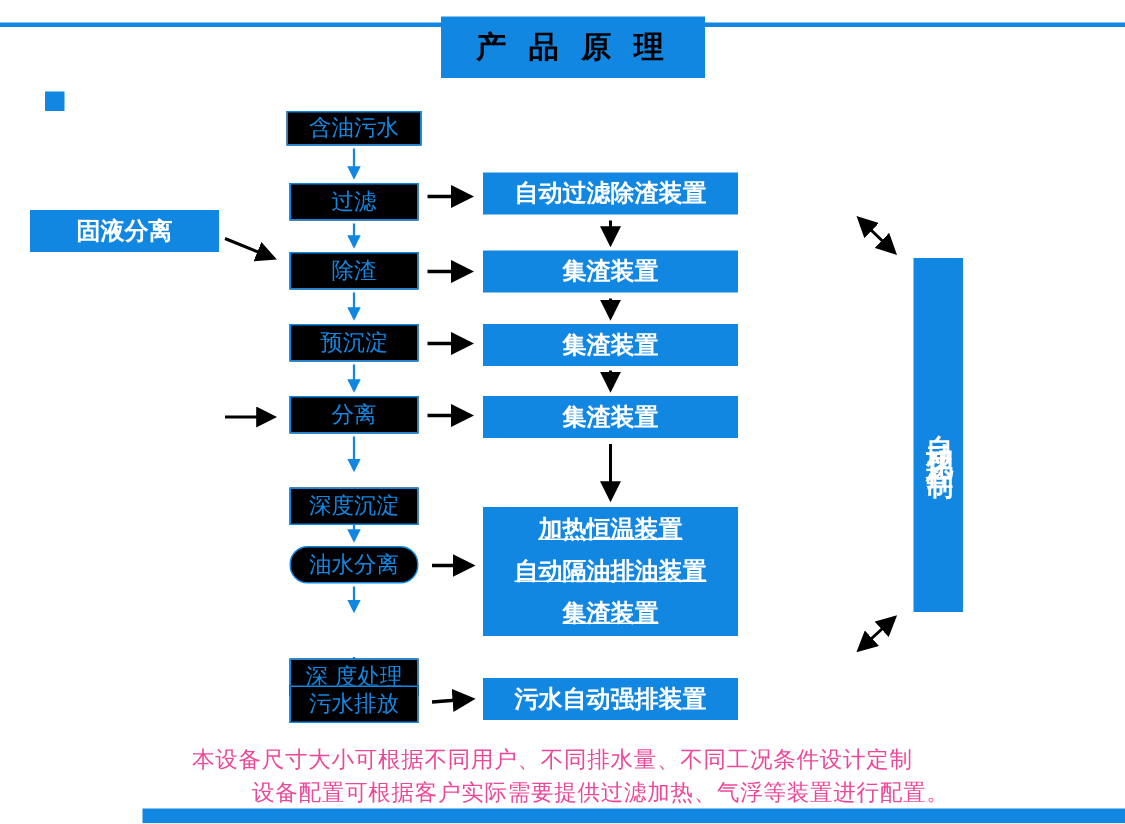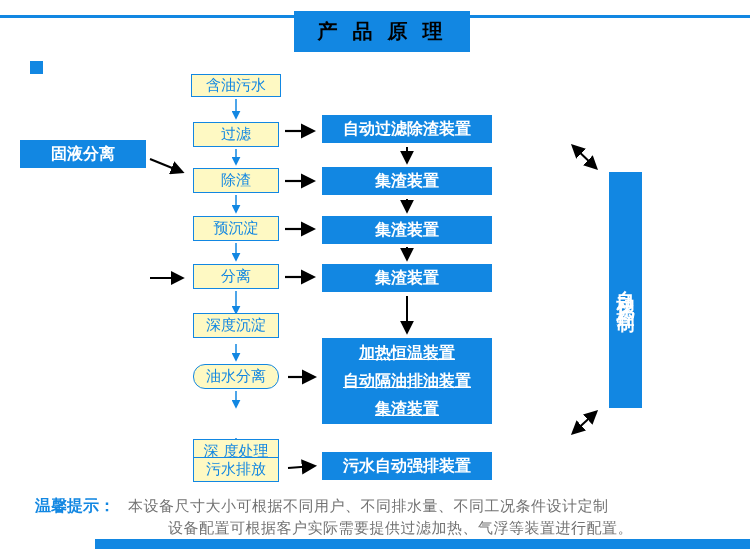--- a/index.html
+++ b/index.html
@@ -13,21 +13,21 @@
   .abs{position:absolute;}
   .topline{background:#1287e2;height:3px;left:0;top:15px;width:750px;}
   .title-box{
     left:294px;top:11px;width:176px;height:41px;
     background:#1287e2;color:#000000;
     display:flex;align-items:center;justify-content:center;
     font-size:20px;font-weight:bold;letter-spacing:4px;
   }
   .decor-square{left:30px;top:61px;width:13px;height:13px;background:#1287e2;}
   .outline-box{
-    background:#fef9c3;
+    background:#000000;
     border:1.5px solid #1287e2;
     color:#1287e2;
     display:flex;align-items:center;justify-content:center;
     font-size:15px;
     box-sizing:border-box;
   }
   .solid-box{
     background:#1287e2;color:#ffffff;
     display:flex;align-items:center;justify-content:center;
     font-size:16px;font-weight:bold;
@@ -39,21 +39,21 @@
     line-height:1.6;
   }
   .control-box{
     writing-mode:vertical-rl;
     text-orientation:upright;
     letter-spacing:6px;
     font-size:18px;
   }
   .arrow-layer{left:0;top:0;width:750px;height:549px;pointer-events:none;}
   .tips-label{color:#1287e2;font-weight:bold;font-size:16px;}
-  .tips-text{color:#737373;font-size:15px;letter-spacing:0.5px;}
+  .tips-text{color:#ec4899;font-size:15px;letter-spacing:0.5px;}
   .bottom-bar{left:95px;top:539px;width:655px;height:10px;background:#1287e2;}
 </style>
 </head>
 <body>
 
 <div class="canvas">
 
   <div class="abs topline"></div>
   <div class="abs title-box">产 品 原 理</div>
   <div class="abs decor-square"></div>
@@ -94,21 +94,21 @@
 
     <line x1="573" y1="146" x2="596" y2="168" stroke="#000000" stroke-width="2" marker-start="url(#mK)" marker-end="url(#mK)"></line>
     <line x1="573" y1="433" x2="596" y2="412" stroke="#000000" stroke-width="2" marker-start="url(#mK)" marker-end="url(#mK)"></line>
   </svg>
 
   <div class="abs outline-box" style="left:191px;top:74px;width:90px;height:23px;">含油污水</div>
   <div class="abs outline-box" style="left:193px;top:122px;width:86px;height:25px;">过滤</div>
   <div class="abs outline-box" style="left:193px;top:168px;width:86px;height:25px;">除渣</div>
   <div class="abs outline-box" style="left:193px;top:216px;width:86px;height:25px;">预沉淀</div>
   <div class="abs outline-box" style="left:193px;top:264px;width:86px;height:25px;">分离</div>
-  <div class="abs outline-box" style="left:193px;top:313px;width:86px;height:25px;">深度沉淀</div>
+  <div class="abs outline-box" style="left:193px;top:325px;width:86px;height:25px;">深度沉淀</div>
   <div class="abs outline-box" style="left:193px;top:364px;width:86px;height:25px;border-radius:12px;">油水分离</div>
   <div class="abs outline-box" style="left:193px;top:411px;width:86px;height:25px;margin-top:28px;">深 度处理</div>
   <div class="abs solid-box" style="left:20px;top:140px;width:126px;height:28px;">固液分离</div>
 
   <div class="abs outline-box" style="left:193px;top:457px;width:86px;height:25px;">污水排放</div>
 
   <div class="abs solid-box" style="left:322px;top:115px;width:170px;height:28px;">自动过滤除渣装置</div>
   <div class="abs solid-box" style="left:322px;top:167px;width:170px;height:28px;">集渣装置</div>
   <div class="abs solid-box" style="left:322px;top:216px;width:170px;height:28px;">集渣装置</div>
   <div class="abs solid-box" style="left:322px;top:264px;width:170px;height:28px;">集渣装置</div>
@@ -116,19 +116,18 @@
   <div class="abs solid-box big-box" style="left:322px;top:338px;width:170px;height:86px;text-decoration:underline;">
     <div>加热恒温装置</div>
     <div>自动隔油排油装置</div>
     <div>集渣装置</div>
   </div>
 
   <div class="abs solid-box" style="left:322px;top:452px;width:170px;height:28px;">污水自动强排装置</div>
 
   <div class="abs solid-box control-box" style="left:609px;top:172px;width:33px;height:236px;">自动化控制</div>
 
-  <div class="abs tips-label" style="left:35px;top:496px;">温馨提示：</div>
   <div class="abs tips-text" style="left:128px;top:497px;">本设备尺寸大小可根据不同用户、不同排水量、不同工况条件设计定制</div>
   <div class="abs tips-text" style="left:168px;top:519px;">设备配置可根据客户实际需要提供过滤加热、气浮等装置进行配置。</div>
 
   <div class="abs bottom-bar"></div>
 
 </div>
 
 </body></html>

